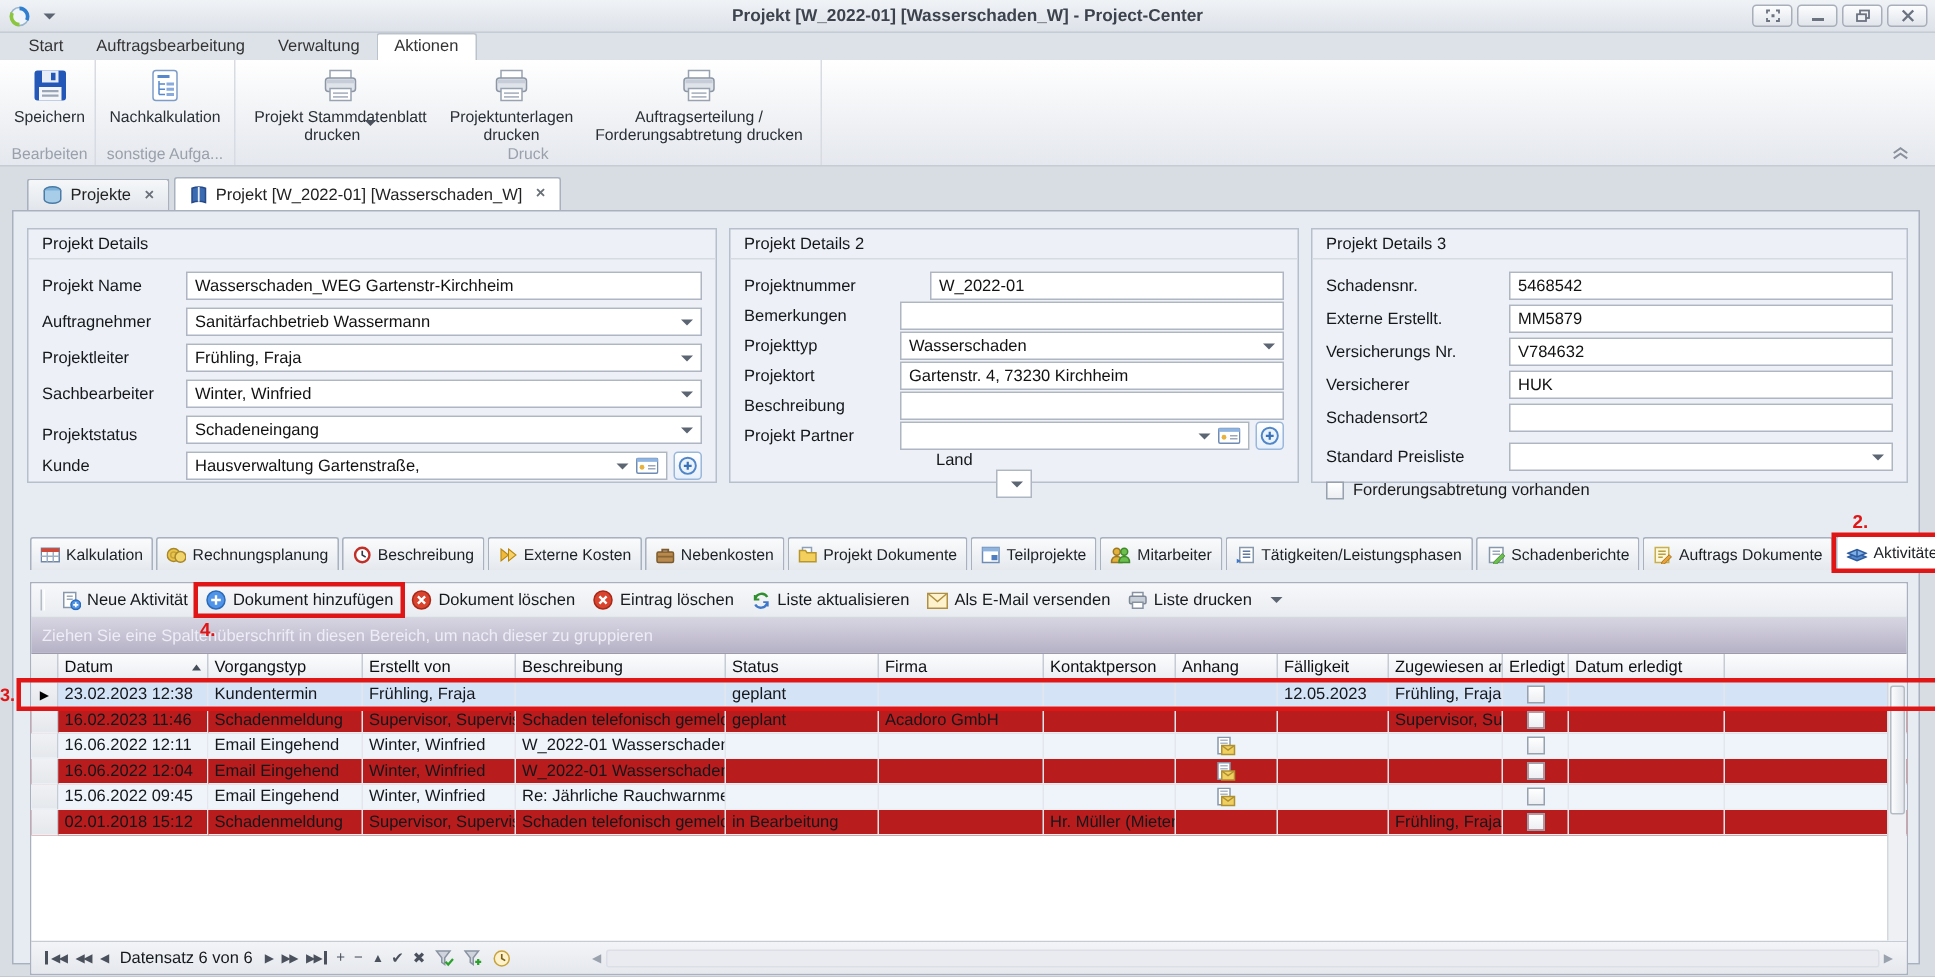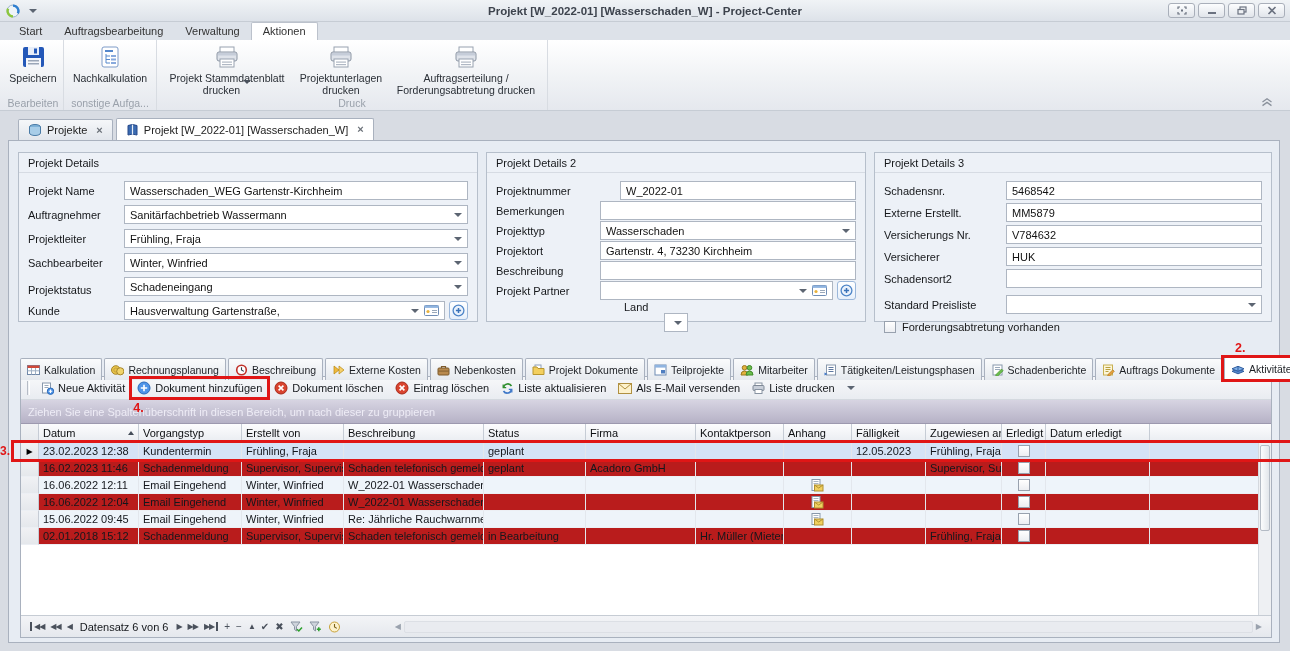--- a/index.html
+++ b/index.html
@@ -64,21 +64,21 @@
   .cbrow{display:flex;align-items:center;gap:6px;margin-top:7px;}
 
   
   .btabs{position:absolute;top:357px;left:20px;right:12px;height:23px;display:flex;align-items:flex-end;z-index:2;white-space:nowrap;}
   .btab{position:relative;display:flex;align-items:center;gap:4px;height:22px;padding:0 6px;margin-right:2px;
     border:1px solid #a9b1be;border-bottom:none;border-radius:2px 2px 0 0;
     background:linear-gradient(#fafbfc,#e5e9ee);font-size:10.5px;color:#1c1f24;}
   .btab.active{background:#fff;height:23px;z-index:3;}
 
   
-  .gridframe{position:absolute;top:376px;left:20px;width:1252px;height:262px;border:1px solid #a9b1be;
+  .gridframe{position:absolute;top:388px;left:20px;width:1252px;height:262px;border:1px solid #a9b1be;
     background:#fff;display:flex;flex-direction:column;}
   .gtoolbar{flex:none;height:23px;background:linear-gradient(#f7f8fa,#e9ecf1);border-bottom:1px solid #d4d9df;
     display:flex;align-items:center;padding-left:3px;}
   .grip{width:3px;height:14px;border-left:1px solid #b6bcc6;border-right:1px solid #fff;margin:0 5px 0 3px;}
   .tbtn{position:relative;display:flex;align-items:center;gap:4px;height:20px;padding:0 6px;color:#15181c;white-space:nowrap;}
   .groupby{flex:none;height:24px;background:linear-gradient(#d7d4e2,#b6b2c6);border-bottom:1px solid #9d99af;
     display:flex;align-items:center;padding-left:7px;color:#eeecf6;}
   .ghead{flex:none;display:flex;height:19px;background:linear-gradient(#fdfdfe,#e9ecf1);border-bottom:1px solid #bac1cb;}
   .hcell{flex:none;display:flex;align-items:center;padding:0 4px;border-right:1px solid #c6ccd5;
     color:#0d0f12;overflow:hidden;white-space:nowrap;}

